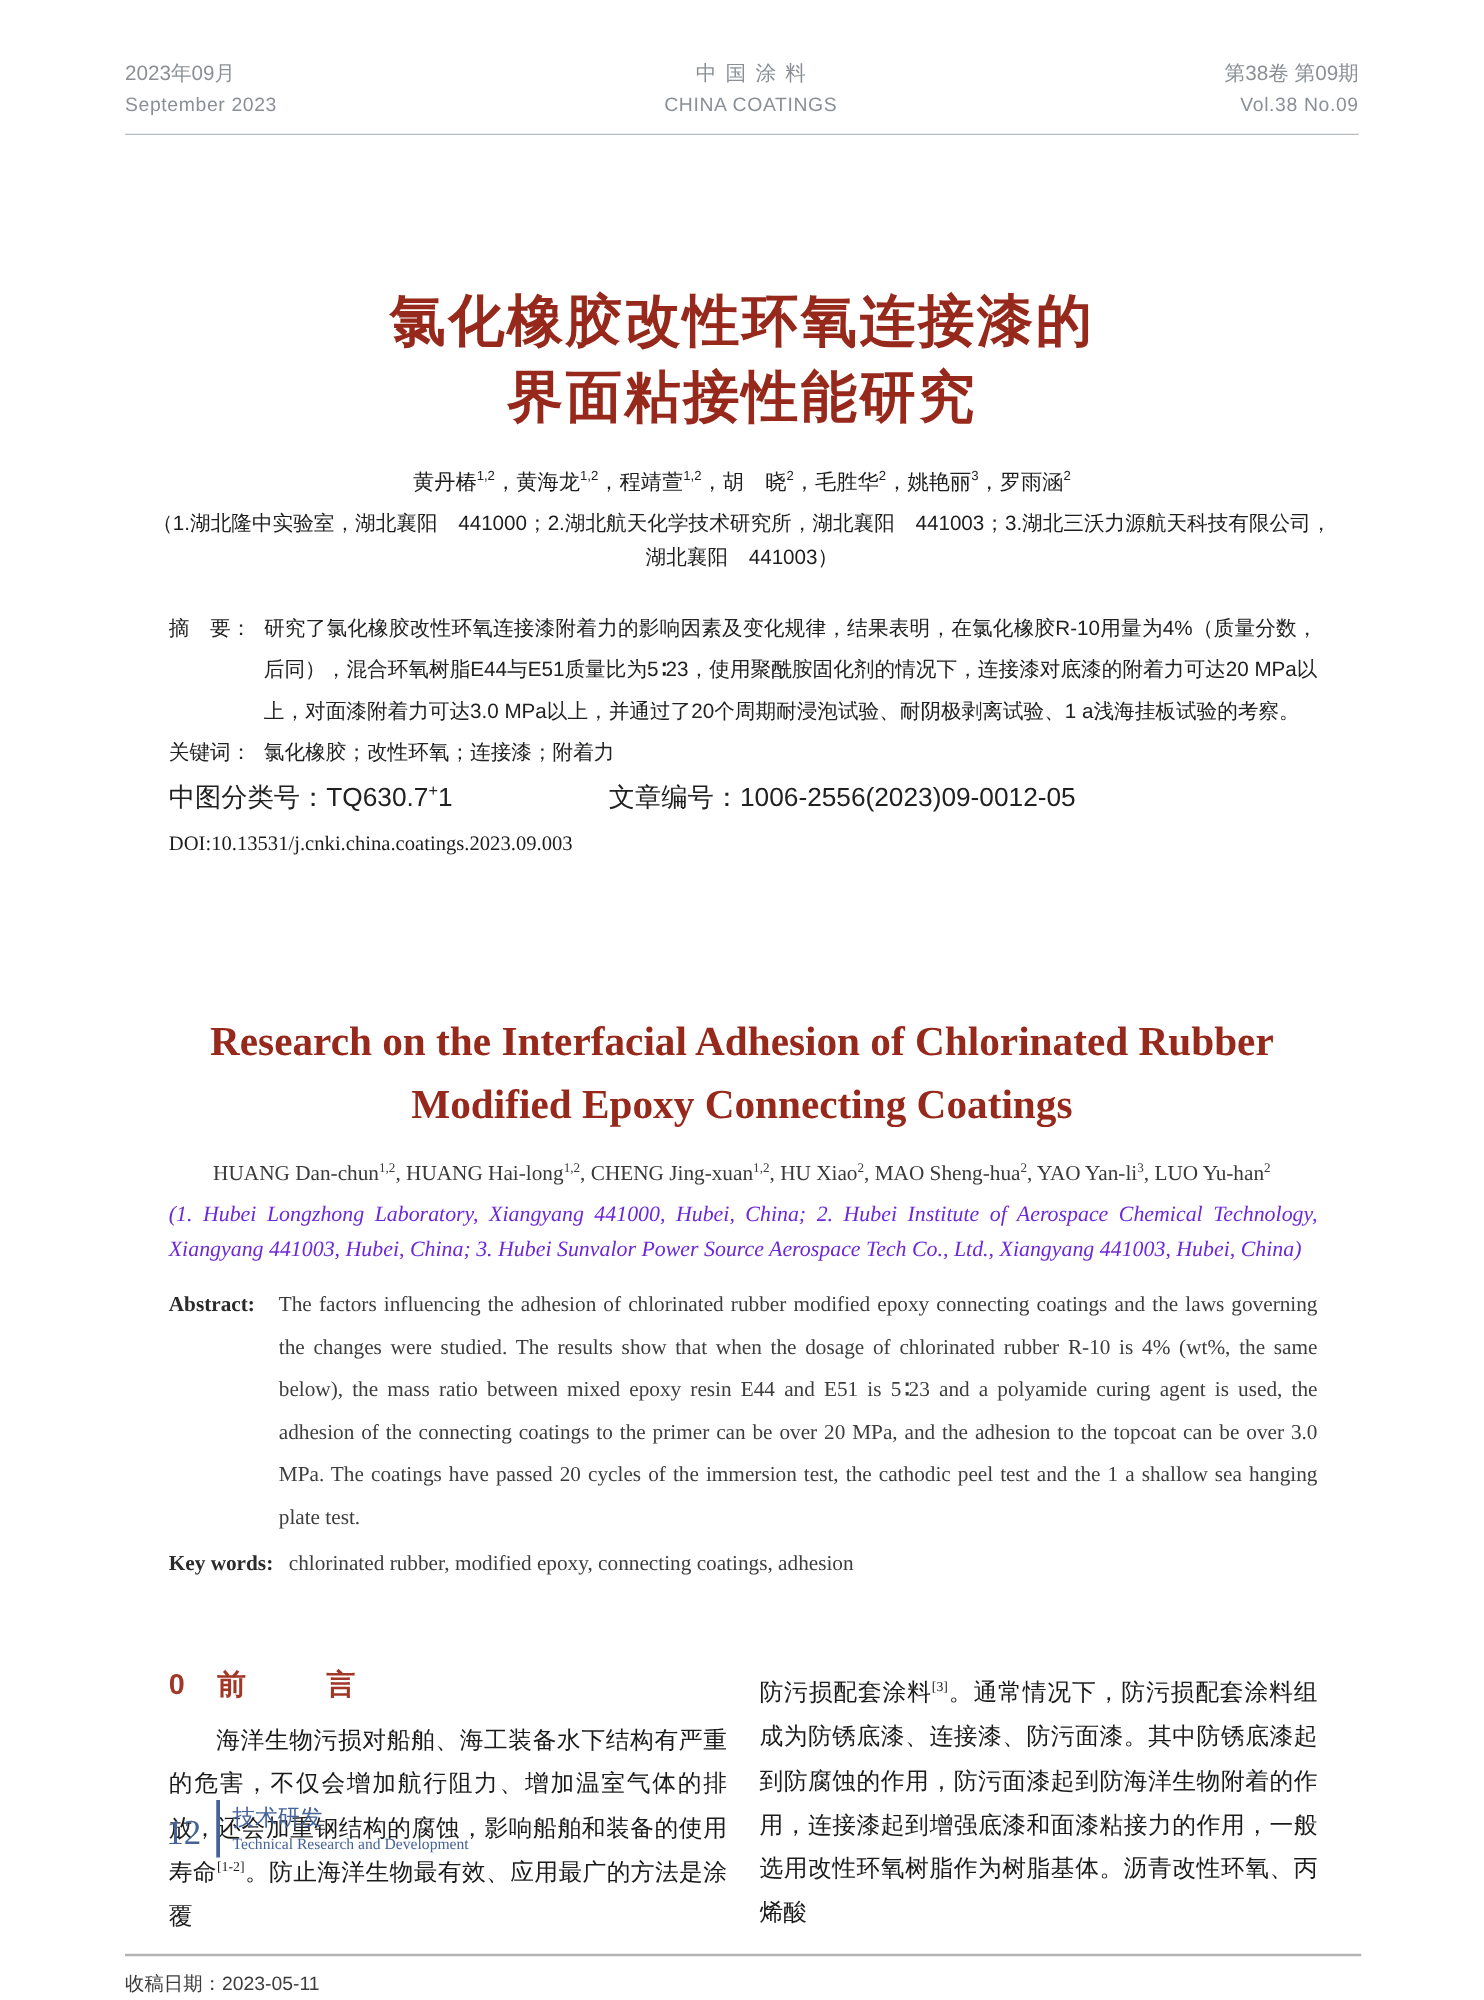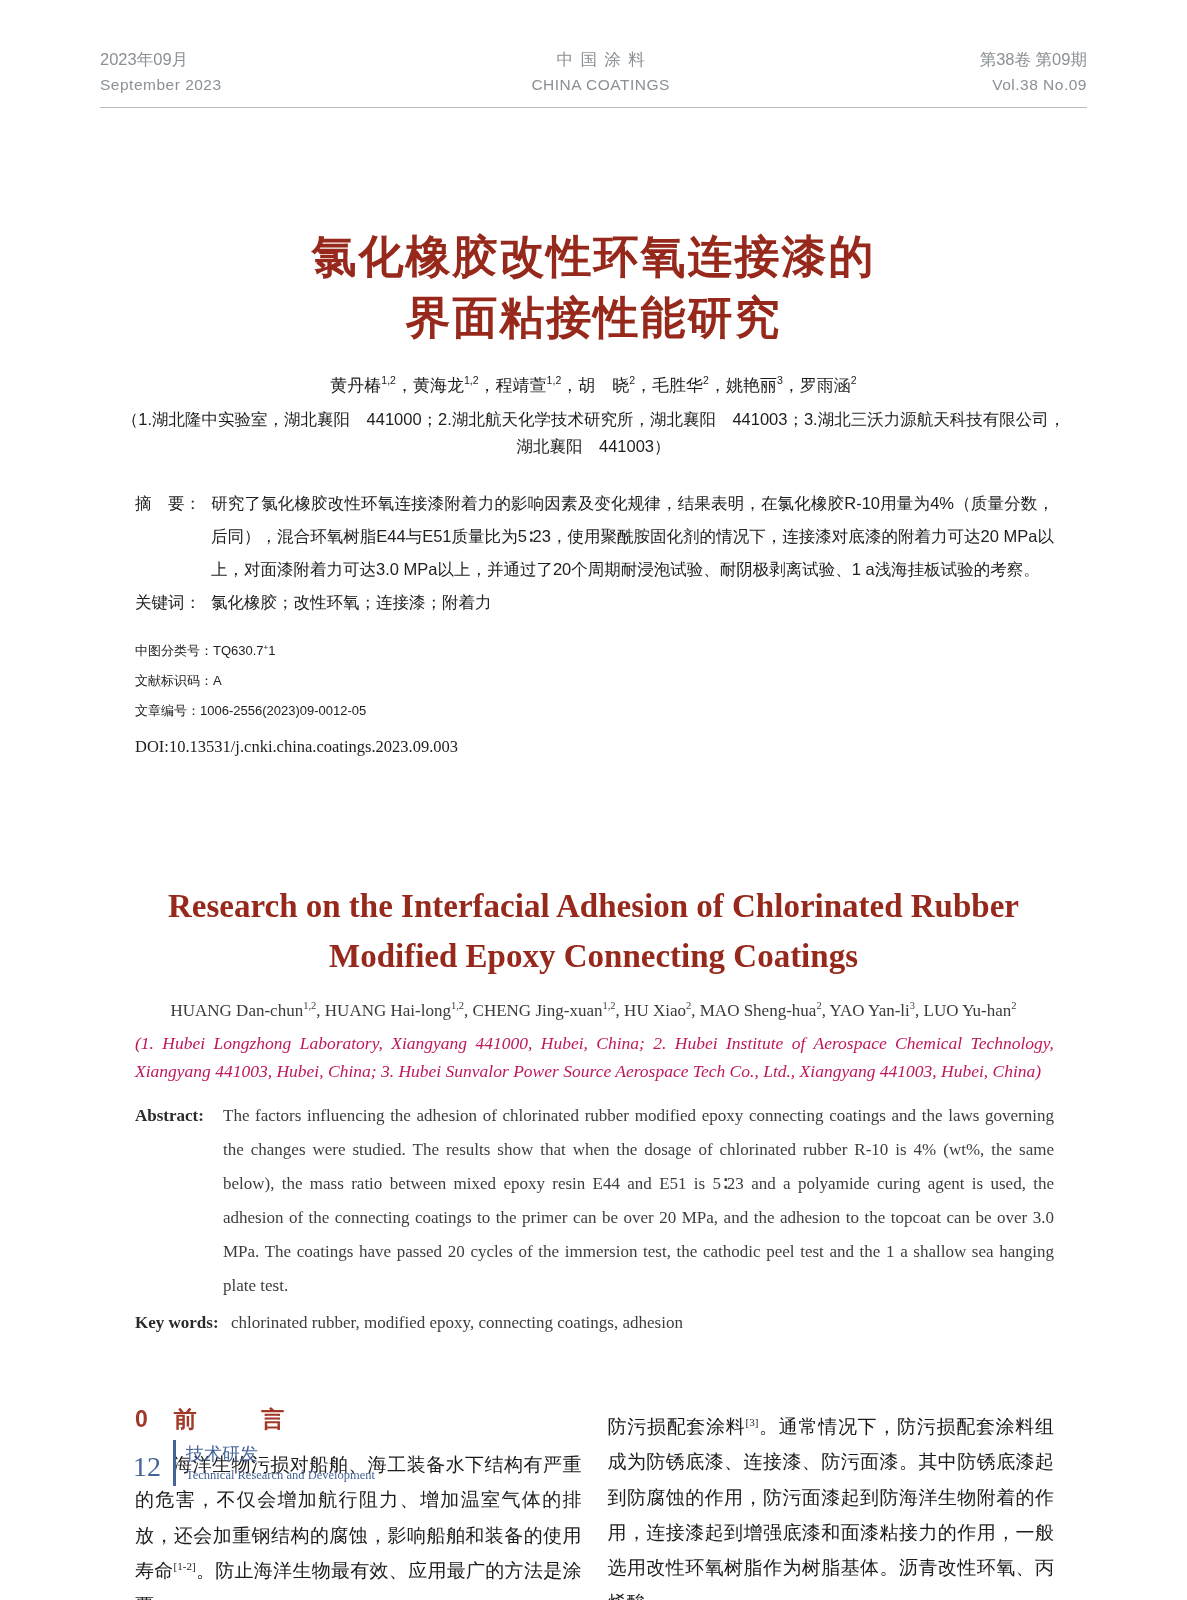--- a/index.html
+++ b/index.html
@@ -21,31 +21,31 @@
   .title-zh { margin-top:118px; text-align:center; color:#96291b; font-weight:bold; font-size:45px; line-height:61px; letter-spacing:2px; }
   .authors-zh { margin-top:26px; text-align:center; font-size:17px; color:#1d1d1d; }
   .affils-zh { margin-top:9px; text-align:center; font-size:16.5px; line-height:27px; color:#1d1d1d; }
 
   
   .inset { margin-left:35px; margin-right:33px; }
   .abstract-zh { margin-top:27px; font-size:16.5px; line-height:33px; text-align:justify; }
   .hang { padding-left:76px; }
   .hang > .lbl { display:inline-block; width:76px; margin-left:-76px; }
   .kw-zh { font-size:16.5px; line-height:33px; }
-  .meta-row { display:flex; margin-top:17px; font-size:13px; line-height:30px;flex-direction:column; }
+  .meta-row { display:flex; margin-top:5px; font-size:21px; line-height:30px; }
   .meta-clc { width:352px; }
   .meta-doc { width:272px; }
   .doi-line { margin-top:11px; font-family:"Liberation Serif",serif; font-size:16.5px; color:#1d1d1d; }
 
   
   .title-en { margin-top:124px; text-align:center; color:#96291b; font-weight:bold;
               font-family:"Liberation Serif",serif; font-size:33px; line-height:50px; }
   .authors-en { margin-top:20px; text-align:center; font-family:"Liberation Serif",serif; font-size:17px; color:#3a3a3a; }
   .affils-en { margin-top:8px; font-family:"Liberation Serif",serif; font-style:italic; font-size:17.5px;
-               line-height:28px; color:#be185d; text-align:justify; }
+               line-height:28px; color:#6d28d9; text-align:justify; }
   .abstract-en { margin-top:14px; font-family:"Liberation Serif",serif; font-size:17px; line-height:34px;
                  color:#3d3d3d; text-align:justify; }
   .hang-en { padding-left:88px; }
   .hang-en > .lbl { display:inline-block; width:88px; margin-left:-88px; font-weight:bold; color:#2b2b2b; }
   .kw-en { margin-top:3px; font-family:"Liberation Serif",serif; font-size:17px; line-height:34px; color:#3d3d3d; }
   .hang-kw { padding-left:96px; }
   .hang-kw > .lbl { display:inline-block; width:96px; margin-left:-96px; font-weight:bold; color:#2b2b2b; }
 
   
   .section0 { margin-top:64px; display:flex; gap:26px; }
@@ -105,21 +105,20 @@
 
   <div class="inset abstract-zh hang">
     <span class="lbl">摘　要：</span><span>研究了氯化橡胶改性环氧连接漆附着力的影响因素及变化规律，结果表明，在氯化橡胶R-10用量为4%（质量分数，后同），混合环氧树脂E44与E51质量比为5∶23，使用聚酰胺固化剂的情况下，连接漆对底漆的附着力可达20 MPa以上，对面漆附着力可达3.0 MPa以上，并通过了20个周期耐浸泡试验、耐阴极剥离试验、1 a浅海挂板试验的考察。</span>
   </div>
   <div class="inset kw-zh hang">
     <span class="lbl">关键词：</span><span>氯化橡胶；改性环氧；连接漆；附着力</span>
   </div>
 
   <div class="inset meta-row">
     <div class="meta-clc"><span>中图分类号：</span><span><span>TQ630.7</span><sup>+</sup><span>1</span></span></div>
-    <div class="meta-doc"><span>文献标识码：</span><span>A</span></div>
     <div class="meta-id"><span>文章编号：</span><span>1006-2556(2023)09-0012-05</span></div>
   </div>
   <div class="inset doi-line">DOI:10.13531/j.cnki.china.coatings.2023.09.003</div>
 
   <h2 class="title-en">
     <div>Research on the Interfacial Adhesion of Chlorinated Rubber</div>
     <div>Modified Epoxy Connecting Coatings</div>
   </h2>
 
   <div class="authors-en">HUANG Dan-chun<sup>1,2</sup>, HUANG Hai-long<sup>1,2</sup>, CHENG Jing-xuan<sup>1,2</sup>, HU Xiao<sup>2</sup>, MAO Sheng-hua<sup>2</sup>, YAO Yan-li<sup>3</sup>, LUO Yu-han<sup>2</sup></div>

